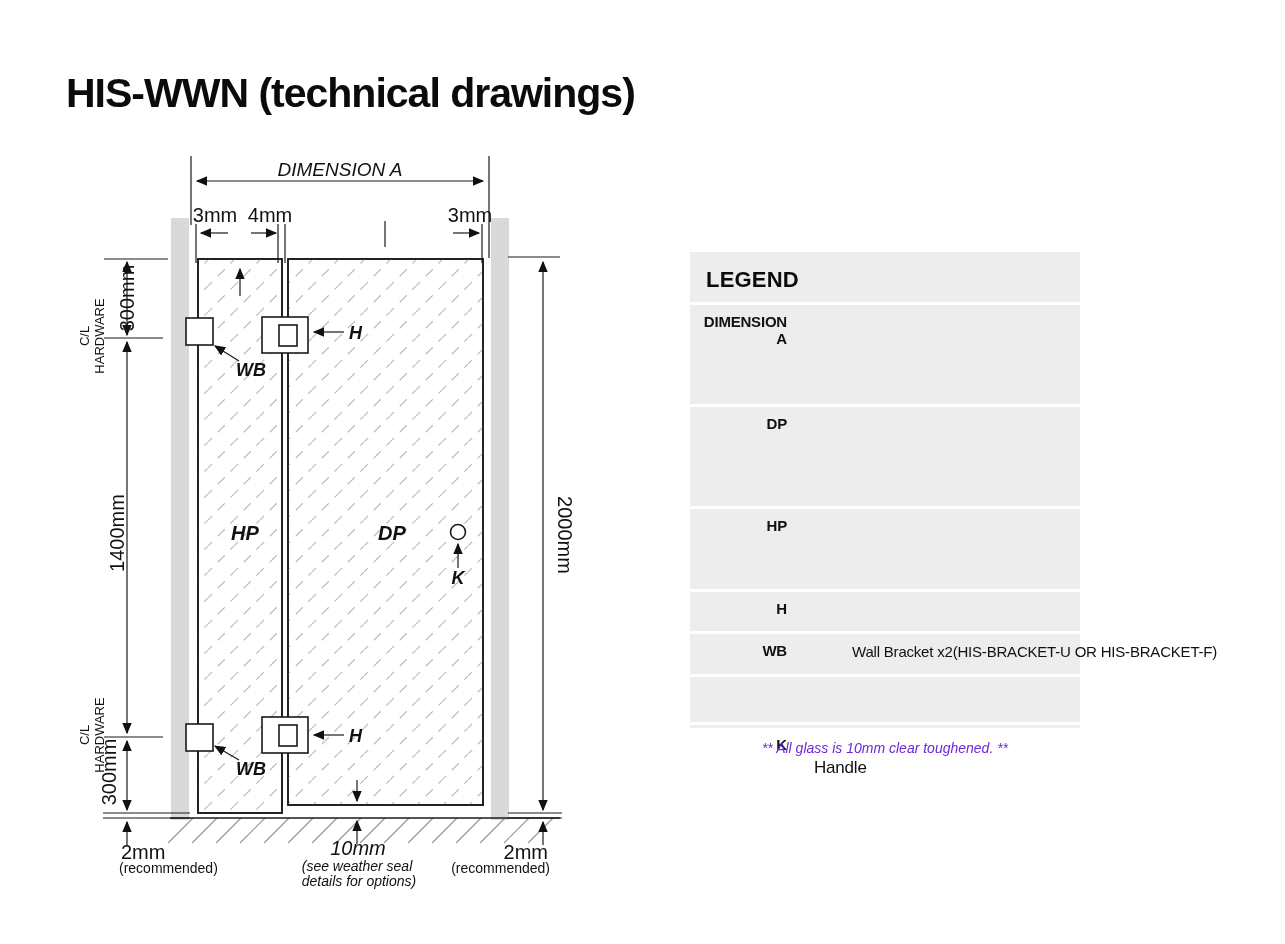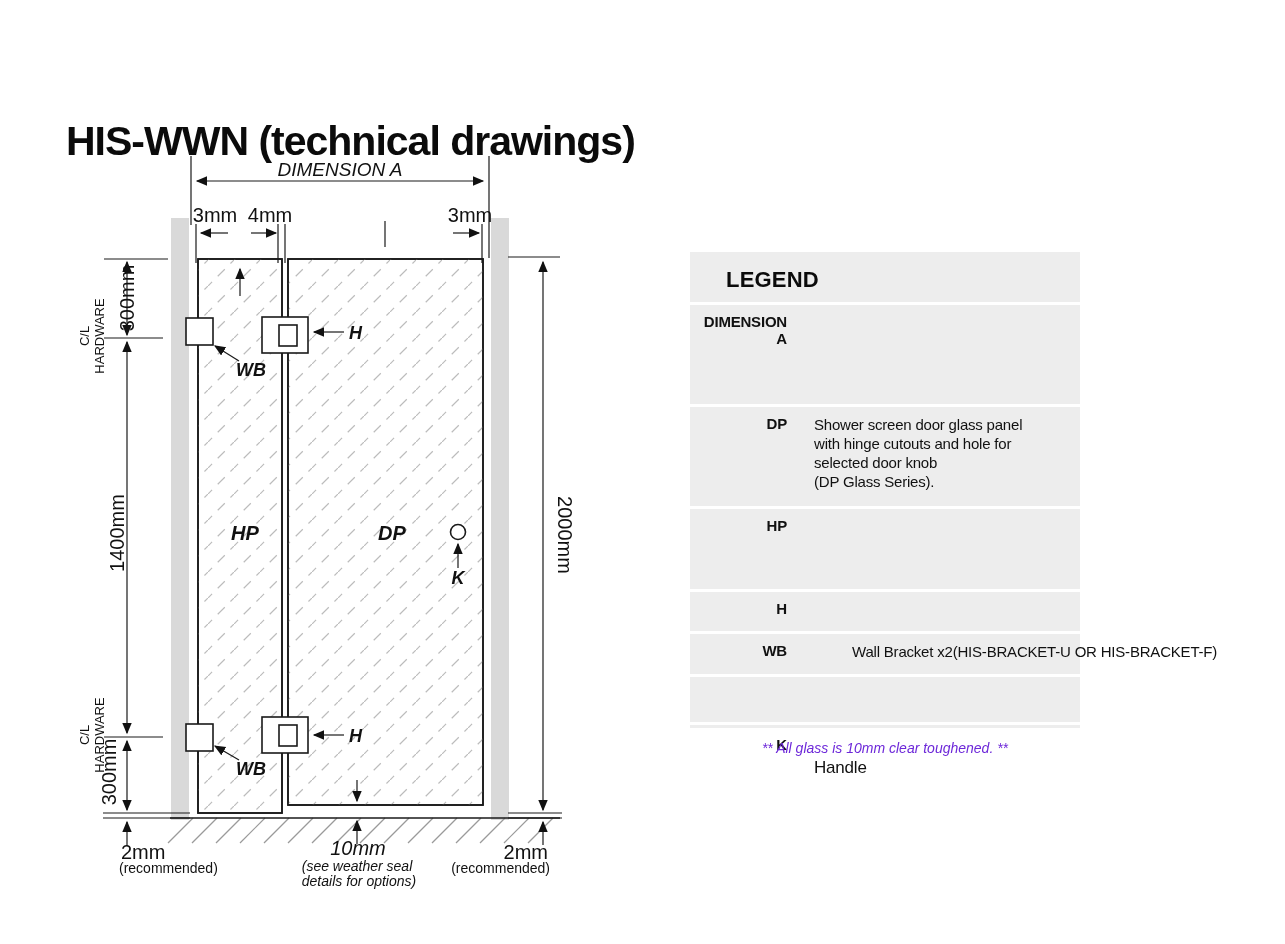--- a/index.html
+++ b/index.html
@@ -7,21 +7,20 @@
   }
   html,body{margin:0;padding:0;background:#ffffff;}
   body{
     width:1285px;height:944px;position:relative;overflow:hidden;
     font-family:"Liberation Sans",sans-serif;color:#111;
   }
   .page-title{
     position:absolute;left:66px;top:70px;
     font-size:41px;font-weight:700;letter-spacing:-1px;color:#0b0b0b;
     white-space:nowrap;
-    margin-top:48px;
   }
   svg text{fill:#111;}
   .dimtxt{font-size:20px;}
   .dimtxt-sm{font-size:13px;}
   .ital{font-style:italic;}
   .callout{font-size:18px;font-weight:700;font-style:italic;}
   .panel-lbl{font-size:20px;font-weight:700;font-style:italic;}
   .note-big{font-size:20px;}
   .note-sm{font-size:14px;}
   .dimA{font-size:19px;font-style:italic;}
@@ -29,21 +28,21 @@
   .thin{stroke:var(--line);stroke-width:1.2;fill:none;}
   .wallrect{fill:var(--wall);}
   .whitefill{fill:#ffffff;stroke:var(--line);stroke-width:1.6;}
   
   .legend{
     position:absolute;left:690px;top:252px;width:390px;height:476px;
     background:var(--legendbg);
   }
   .legend-title{
     font-size:22px;font-weight:700;letter-spacing:0.2px;
-    padding:15px 0 9px 36px;color:#0b0b0b;
+    padding:15px 0 9px 16px;color:#0b0b0b;
   }
   .lg-row{display:flex;border-top:3px solid #ffffff;padding:8px 0 9px;}
   .lg-term{
     width:124px;flex:0 0 124px;text-align:right;padding-right:27px;
     font-weight:700;font-size:15px;letter-spacing:-0.2px;box-sizing:border-box;
   }
   .lg-desc{
     flex:1;font-size:15px;line-height:19px;letter-spacing:-0.2px;
     white-space:pre-line;
   }
@@ -215,24 +214,20 @@
 </svg>
 
 <div class="legend">
   <div class="legend-title">LEGEND</div>
   <div>
       <div class="lg-row r1">
         <div class="lg-term">DIMENSION A</div>
       </div>
       <div class="lg-row r2">
         <div class="lg-term">DP</div>
-        <div class="lg-desc">Shower screen door glass panel
-with hinge cutouts and hole for
-selected door knob
-(DP Glass Series).</div>
       </div>
       <div class="lg-row r3">
         <div class="lg-term">HP</div>
       </div>
       <div class="lg-row r4">
         <div class="lg-term">H</div>
       </div>
       <div class="lg-row r5">
         <div class="lg-term">WB</div>
         <div class="lg-desc">Wall Bracket x2(HIS-BRACKET-U OR HIS-BRACKET-F)</div>

